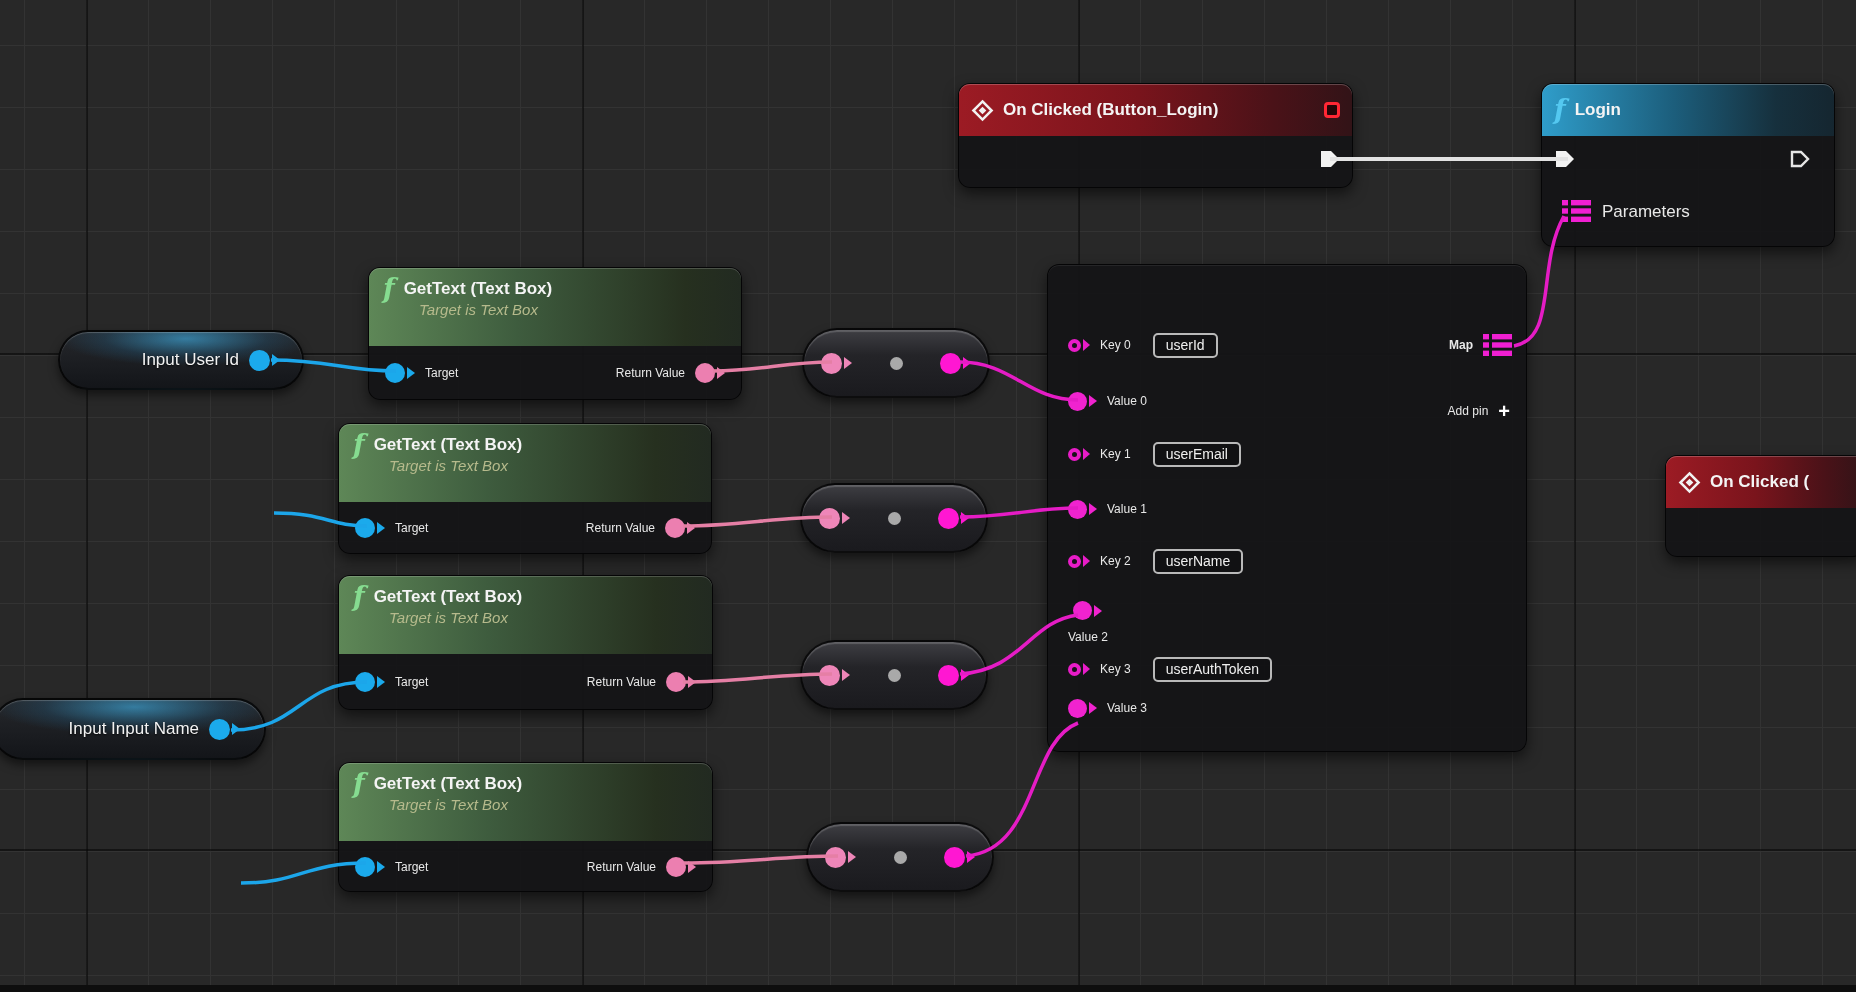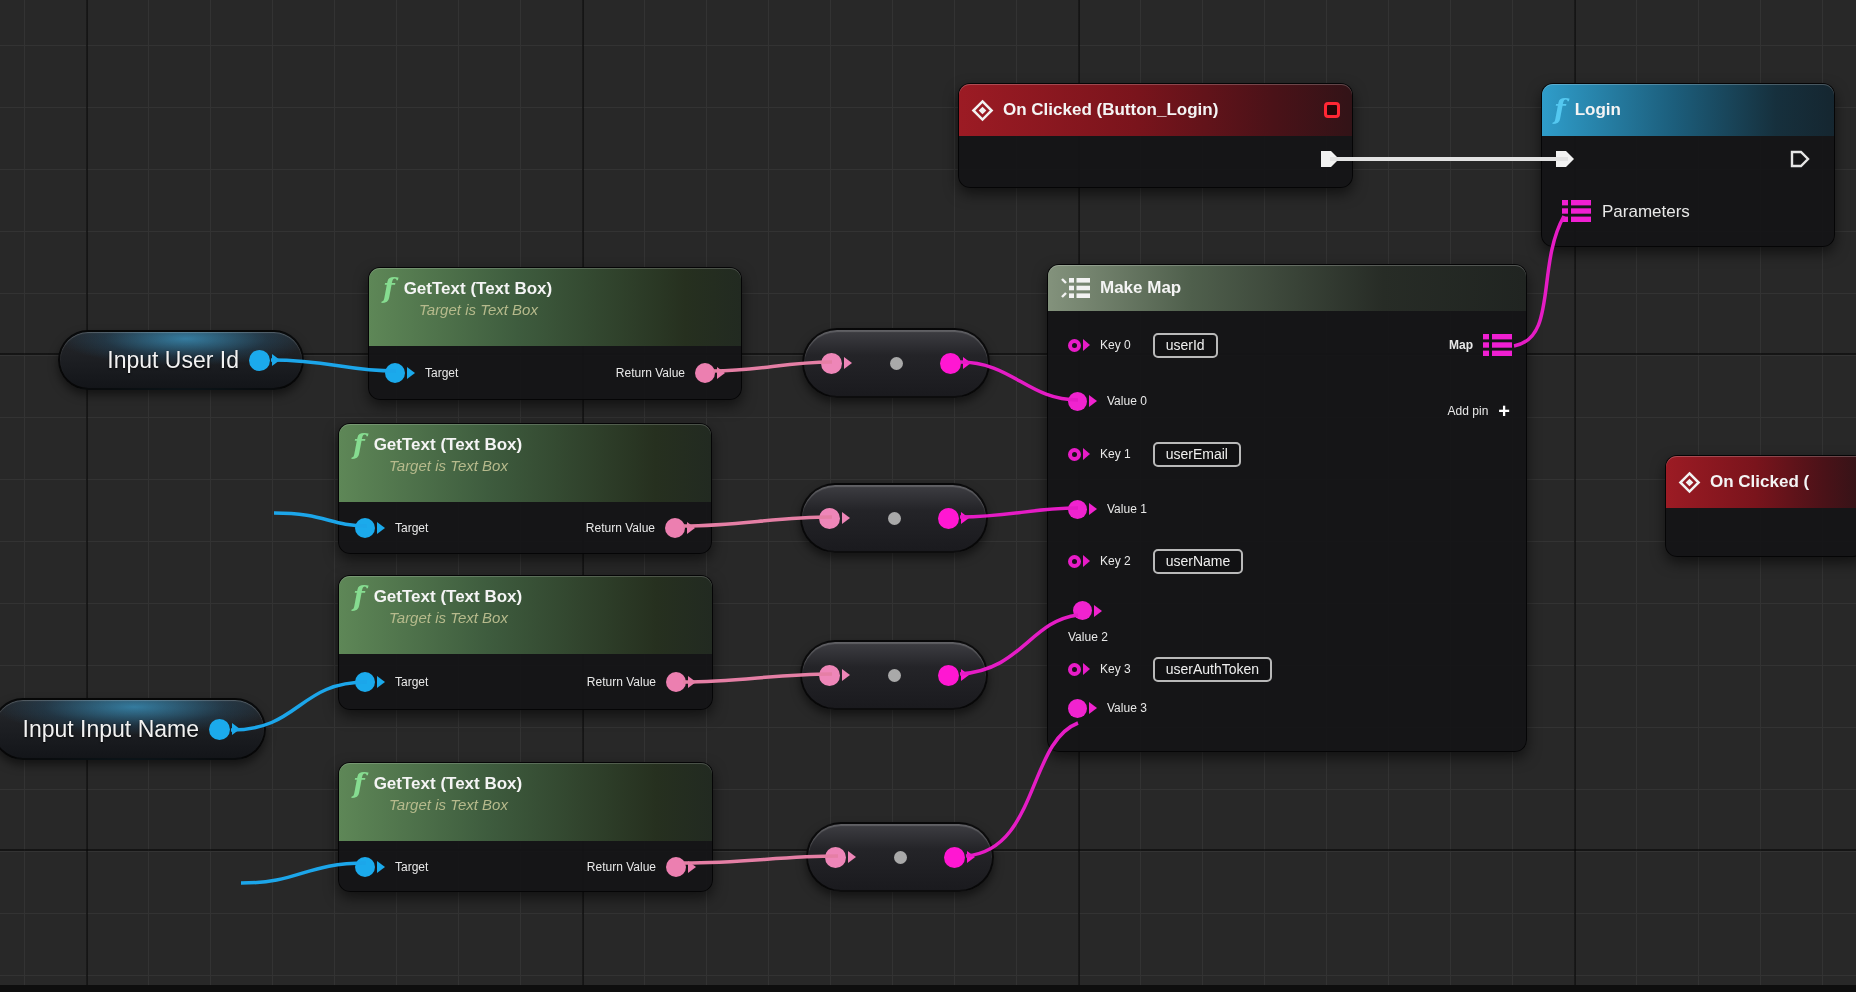--- a/index.html
+++ b/index.html
@@ -63,21 +63,21 @@
   
   .var-pill{
     position:absolute;border-radius:32px;display:flex;align-items:center;justify-content:flex-end;
     background:
       radial-gradient(70% 65% at 52% 12%, rgba(62,170,222,0.65), rgba(35,100,140,0.28) 48%, rgba(0,0,0,0) 75%),
       linear-gradient(#26282c,#131519);
     border:2px solid rgba(5,5,5,0.85);
     box-shadow:0 5px 10px rgba(0,0,0,0.5), inset 0 1px 1px rgba(255,255,255,0.22);
     z-index:5;gap:10px;
   }
-  .var-label{color:#f2f2f2;font-size:23px;white-space:nowrap;text-shadow:0 1px 2px rgba(0,0,0,0.8);}
+  .var-label{color:#f2f2f2;font-size:17px;white-space:nowrap;text-shadow:0 1px 2px rgba(0,0,0,0.8);}
 
   
   .conv-pill{
     position:absolute;width:188px;height:70px;border-radius:35px;
     display:flex;align-items:center;justify-content:space-between;padding:0 17px;
     background:linear-gradient(#3e3e43,#242428 38%,#1a1a1e);
     border:2px solid rgba(5,5,5,0.85);
     box-shadow:0 5px 10px rgba(0,0,0,0.5), inset 0 2px 1px rgba(255,255,255,0.18);
     z-index:5;
   }
@@ -173,37 +173,20 @@
             <rect x="9" y="8.3" width="20" height="5.4"></rect>
           <rect x="0" y="16.6" width="6" height="5.4"></rect>
             <rect x="9" y="16.6" width="20" height="5.4"></rect>
         </g>
       </svg>
       <span class="pin-label" style="font-size:17px;">Parameters</span>
     </div>
   </div>
 
   <div class="node" style="left:1047px;top:264px;width:480px;height:488px;">
-    <div class="hdr hdr-sage">
-      <svg width="30" height="20" viewBox="0 0 30 20">
-        <g stroke="#f2f2f2" stroke-width="2.4" fill="none">
-          <path d="M2 1 L6 5"></path>
-            <path d="M2 19 L6 15"></path>
-        </g>
-        <g fill="#f2f2f2">
-          <rect x="9" y="0" width="5" height="4.6"></rect>
-            <rect x="16.5" y="0" width="13.5" height="4.6"></rect>
-          <rect x="9" y="7.7" width="5" height="4.6"></rect>
-            <rect x="16.5" y="7.7" width="13.5" height="4.6"></rect>
-          <rect x="9" y="15.4" width="5" height="4.6"></rect>
-            <rect x="16.5" y="15.4" width="13.5" height="4.6"></rect>
-        </g>
-      </svg>
-      <span class="node-title">Make Map</span>
-    </div>
 
     <div class="mm-row" style="left:20px;top:65px;gap:10px;">
       <span class="pair">
           <span class="pin-hollow"></span>
           <span class="tri tri-hmag"></span>
         </span>
       <span class="pin-label">Key 0</span>
       <span class="key-box">userId</span>
     </div>
     <div class="mm-row" style="left:20px;top:121px;gap:10px;">

